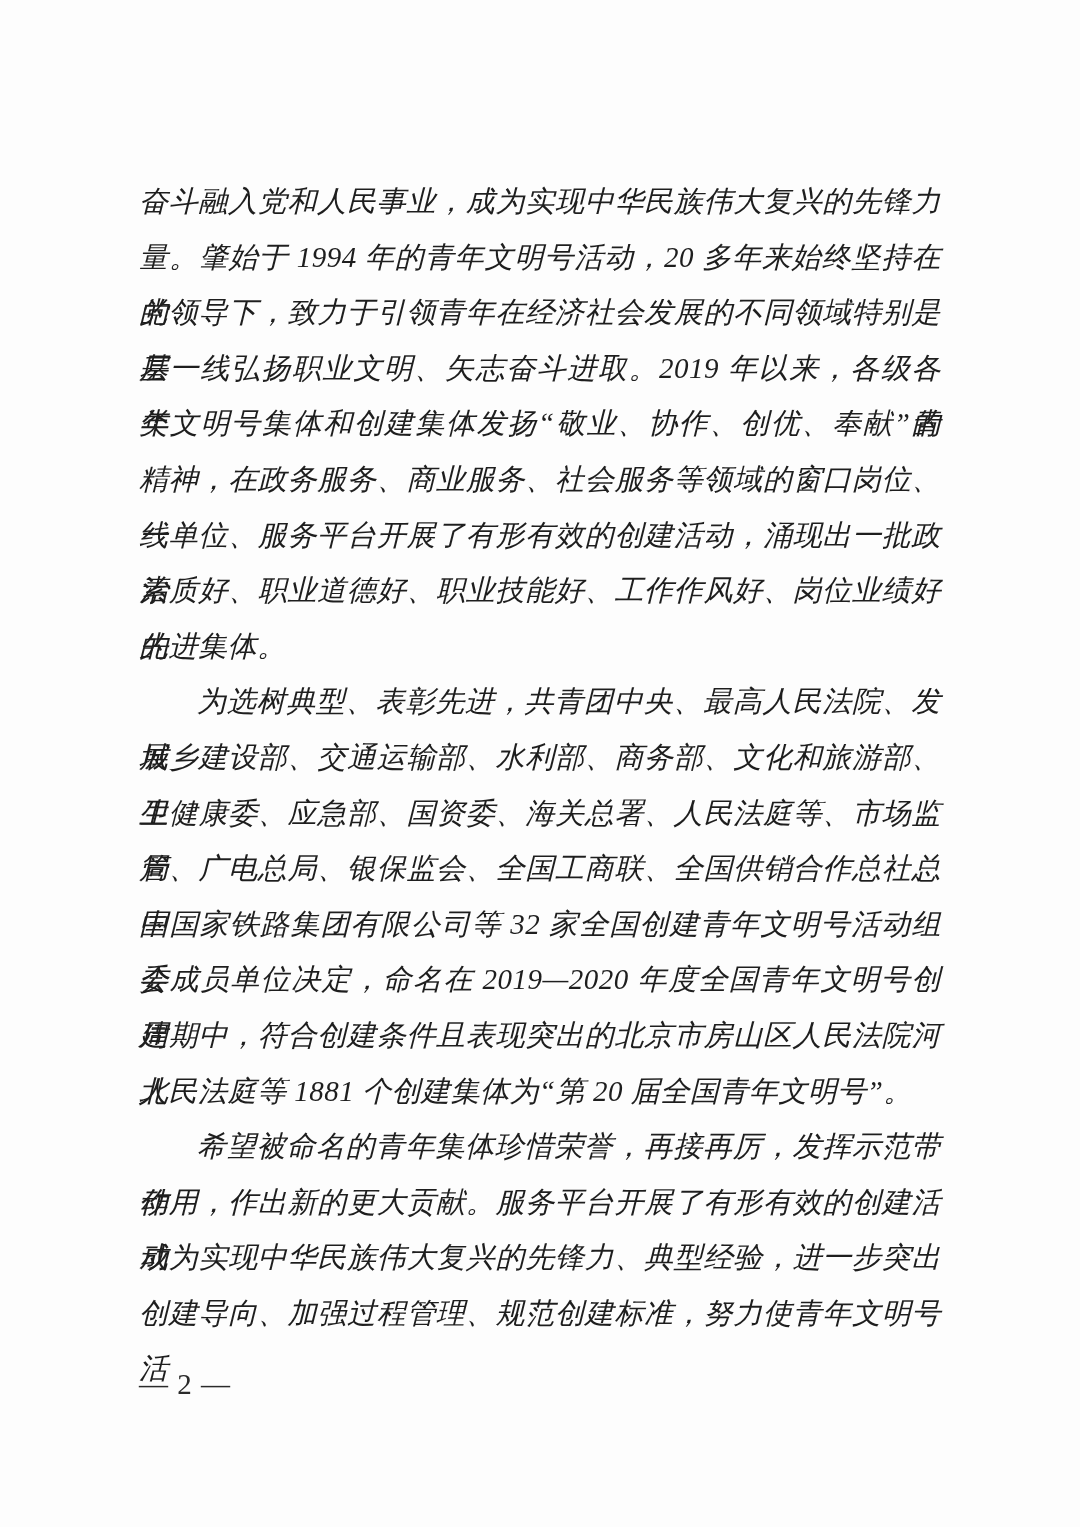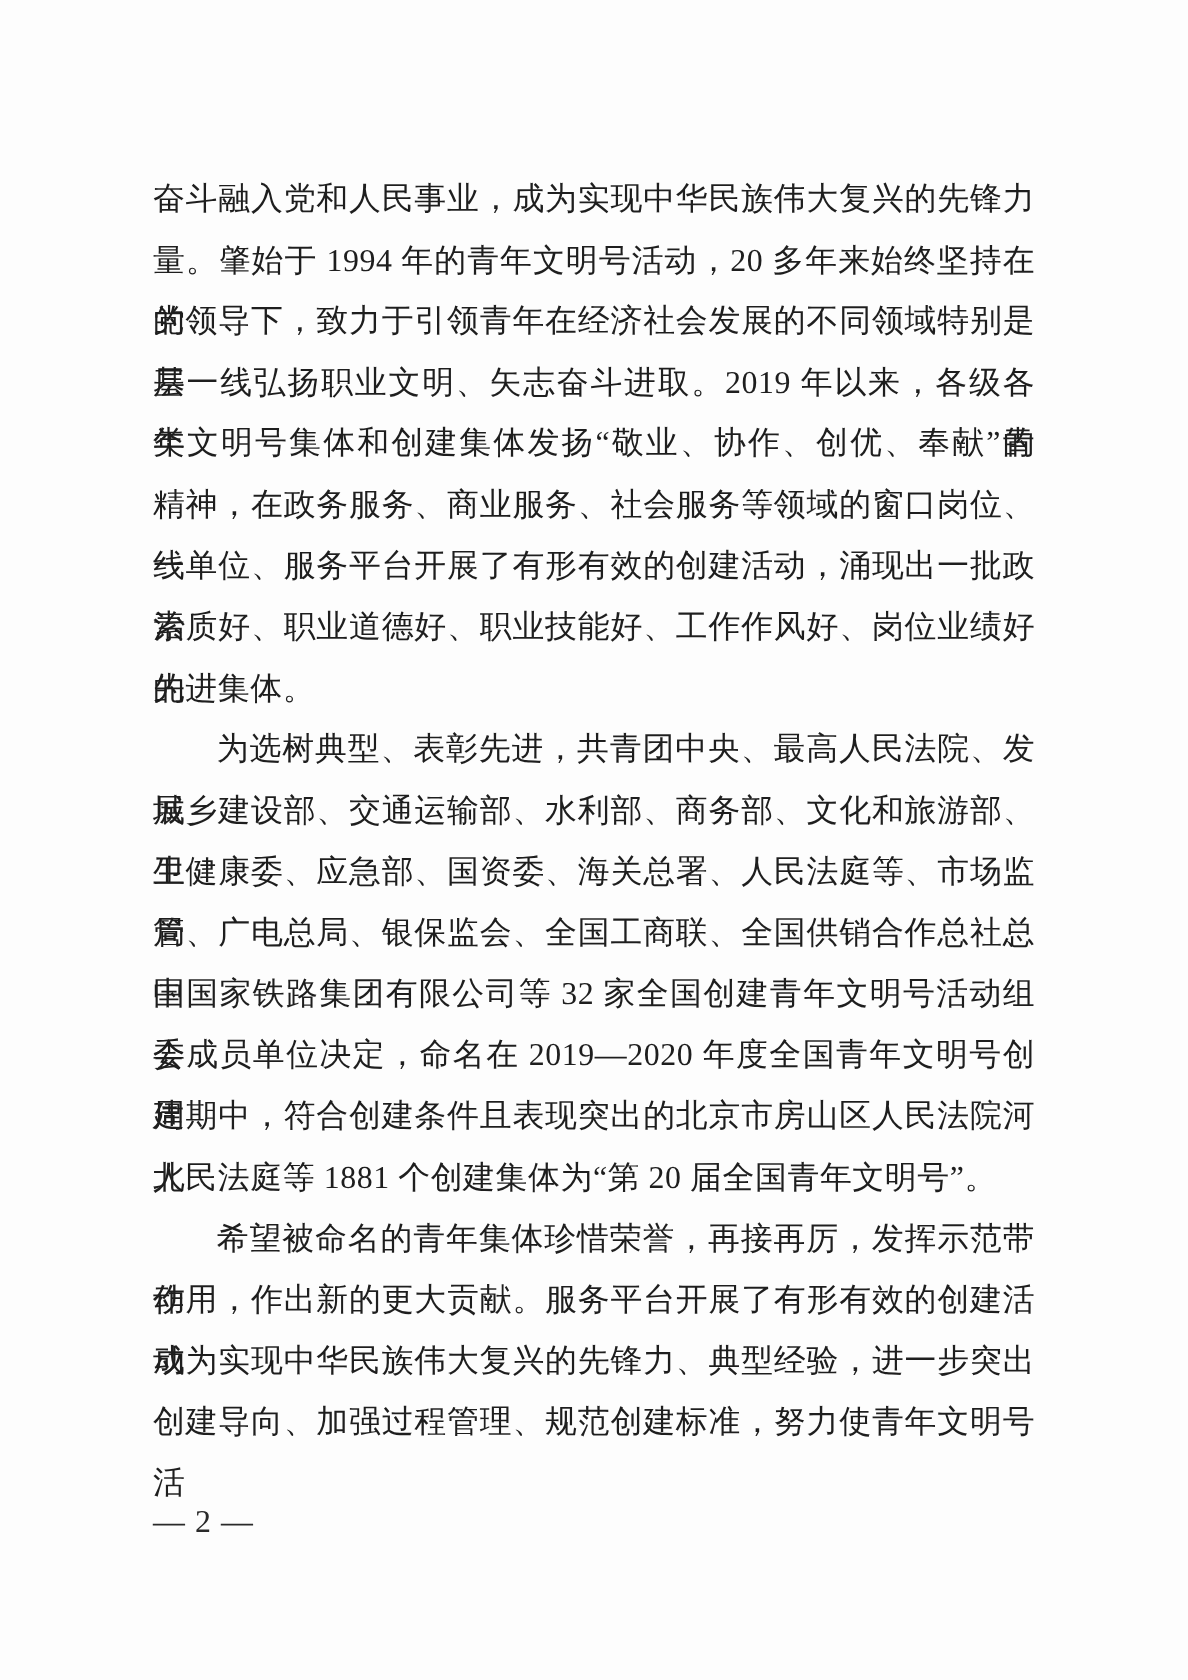--- a/index.html
+++ b/index.html
@@ -16,22 +16,23 @@
     color: #1e1e1e;
   }
   .page {
     position: absolute;
     inset: 0;
     background: #fdfdfd;
   }
   .text-block {
     position: absolute;
     left: 139px;
-    top: 154px;
+    top: 174px;
     width: 802px;
+    font-style: italic;
   }
   .line {
     font-size: 29px;
     line-height: 55.6px;
     height: 55.6px;
     text-align: justify;
     text-align-last: justify;
     letter-spacing: 0.5px;
   }
   .line.indent {

